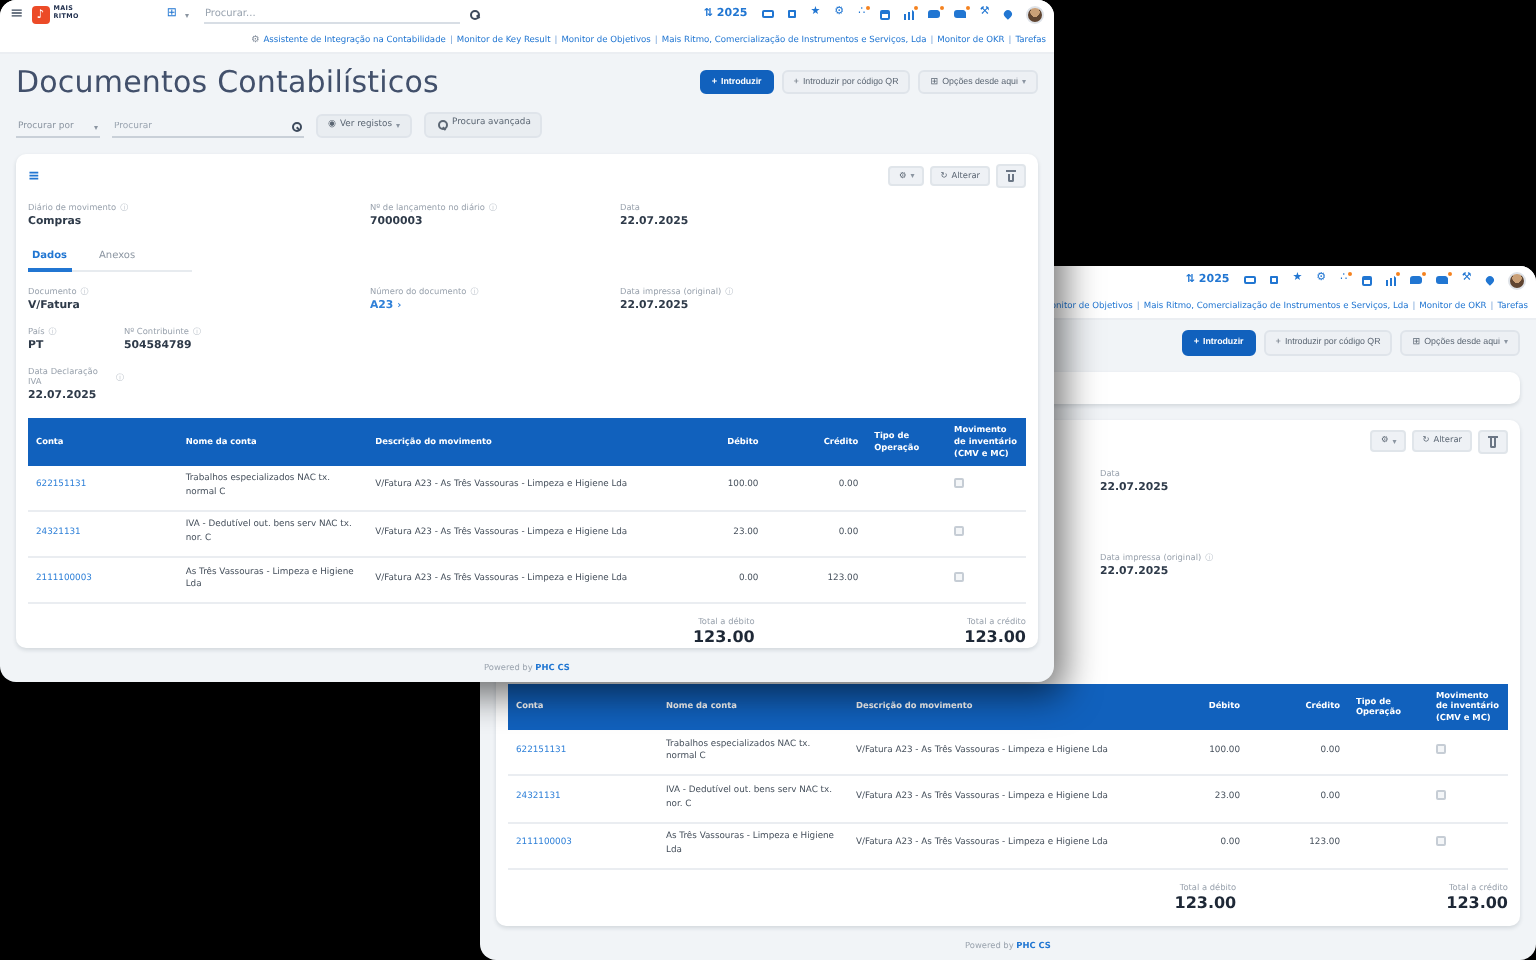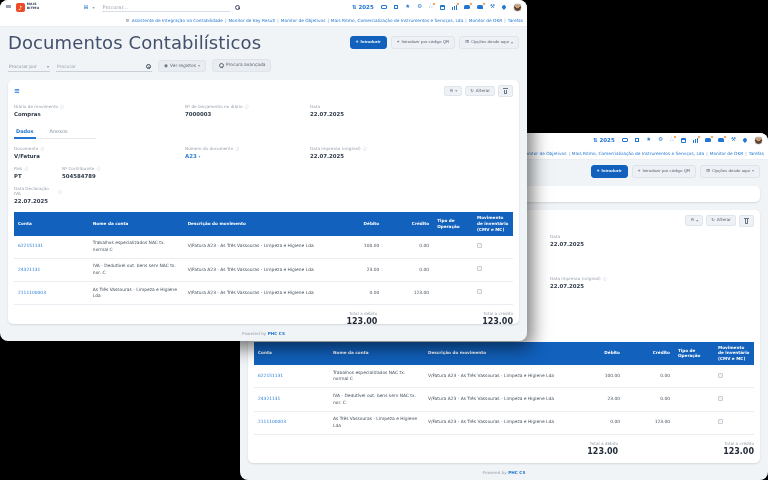--- a/index.html
+++ b/index.html
@@ -52,21 +52,21 @@
   
   .linksbar { height:13px; background:#fff; display:flex; align-items:center; justify-content:flex-end;
               font-size:4.3px; color:#2176d2; padding:0 4px; border-bottom:1px solid #ebeef2; white-space:nowrap; }
   .lgear { color:#7a8594; font-size:4.6px; margin-right:2px; }
   .qlink { color:#2176d2; text-decoration:none; }
   .qlink + .qlink::before { content:"|"; color:#6f9fd6; margin:0 2px; }
 
   
   .content { padding:0 8px; display:flex; flex-direction:column; height:calc(100% - 27px); }
   .title-row { display:flex; align-items:center; margin-top:5px; }
-  .page-title { font-size:18px; font-weight:400; color:#42506b; letter-spacing:.1px; }
+  .page-title { font-size:15px; font-weight:400; color:#42506b; letter-spacing:.1px; }
   .btns { margin-left:auto; display:flex; gap:4px; align-items:center; }
   .btn { display:inline-flex; align-items:center; gap:2px; font-size:4.4px; padding:3px 5px;
          border-radius:3px; background:#edf0f4; color:#5b6673; border:1px solid #dfe4ea;
          line-height:1; white-space:nowrap; cursor:pointer; }
   .btn.primary { background:#1161bd; color:#fff; border-color:#1161bd; font-weight:600; }
   .bic { font-size:4.6px; line-height:1; }
 
   .filter-row { display:flex; align-items:flex-end; gap:6px; margin-top:6px; }
   .uline { border-bottom:1px solid #c9d0d8; font-size:4.5px; color:#8b95a1; padding:2px 1px;
            display:flex; align-items:center; gap:2px; }

